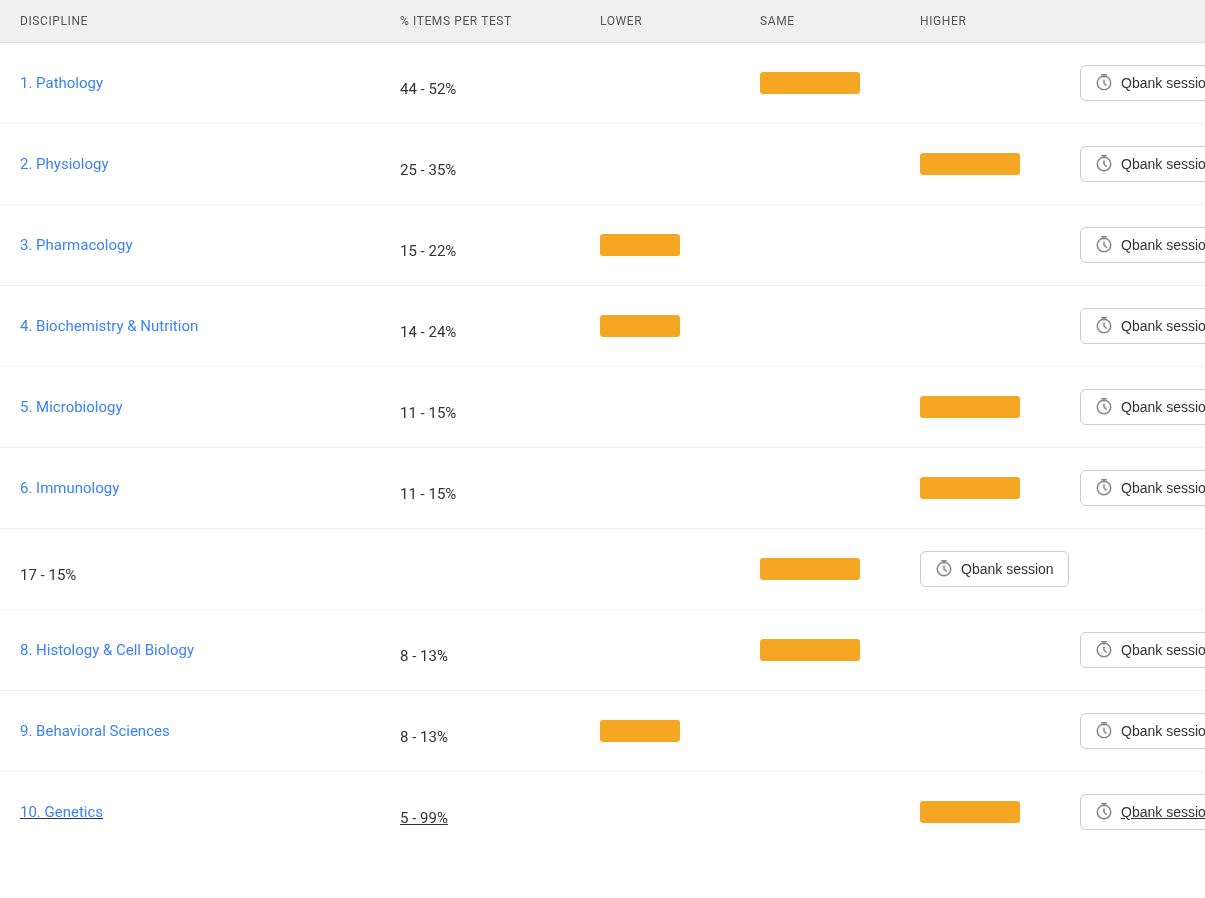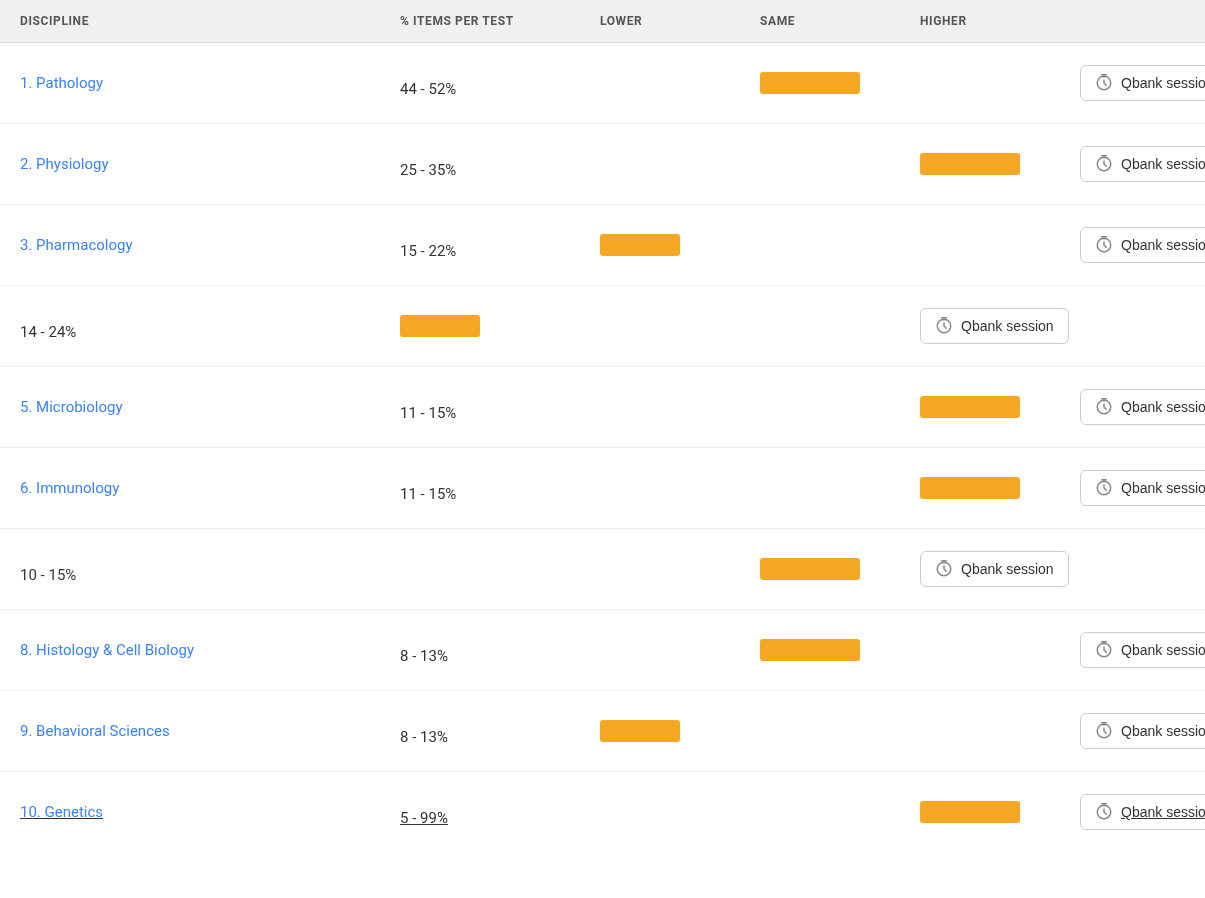--- a/index.html
+++ b/index.html
@@ -24,21 +24,21 @@
     .table-header {
       display: grid;
       grid-template-columns: 380px 200px 160px 160px 160px 200px;
       padding: 14px 20px;
       background: #f0f0f0;
       border-bottom: 1px solid #ddd;
     }
 
     .header-cell {
       font-size: 12px;
-      font-weight: 700;
+      font-weight: 400;
       color: #555;
       letter-spacing: 0.05em;
       text-transform: uppercase;
       display: flex;
       align-items: center;
     }
 
     .header-cell.discipline {
       
     }
@@ -223,20 +223,23 @@
             <path d="M9 1h6"></path>
             <path d="M12 1v3"></path>
           </svg>
         </span>
         <span>Qbank session</span>
       </button>
     </div>
   </div>
       <div class="table-row">
     <div class="cell">
+      <span class="discipline-name">4. Biochemistry &amp; Nutrition</span>
+    </div>
+    <div class="cell">
       <span class="items-range">14 - 24%</span>
     </div>
     <div class="cell bar-cell">
       <div class="bar lower" style="background:#F5A623"></div>
     </div>
     <div class="cell bar-cell">
       
     </div>
     <div class="cell bar-cell">
       
@@ -310,21 +313,21 @@
             <path d="M9 1h6"></path>
             <path d="M12 1v3"></path>
           </svg>
         </span>
         <span>Qbank session</span>
       </button>
     </div>
   </div>
       <div class="table-row">
     <div class="cell">
-      <span class="items-range">10 - 15%</span>
+      <span class="items-range">17 - 15%</span>
     </div>
     <div class="cell bar-cell">
       
     </div>
     <div class="cell bar-cell">
       
     </div>
     <div class="cell bar-cell">
       <div class="bar same" style="background:#F5A623"></div>
     </div>

